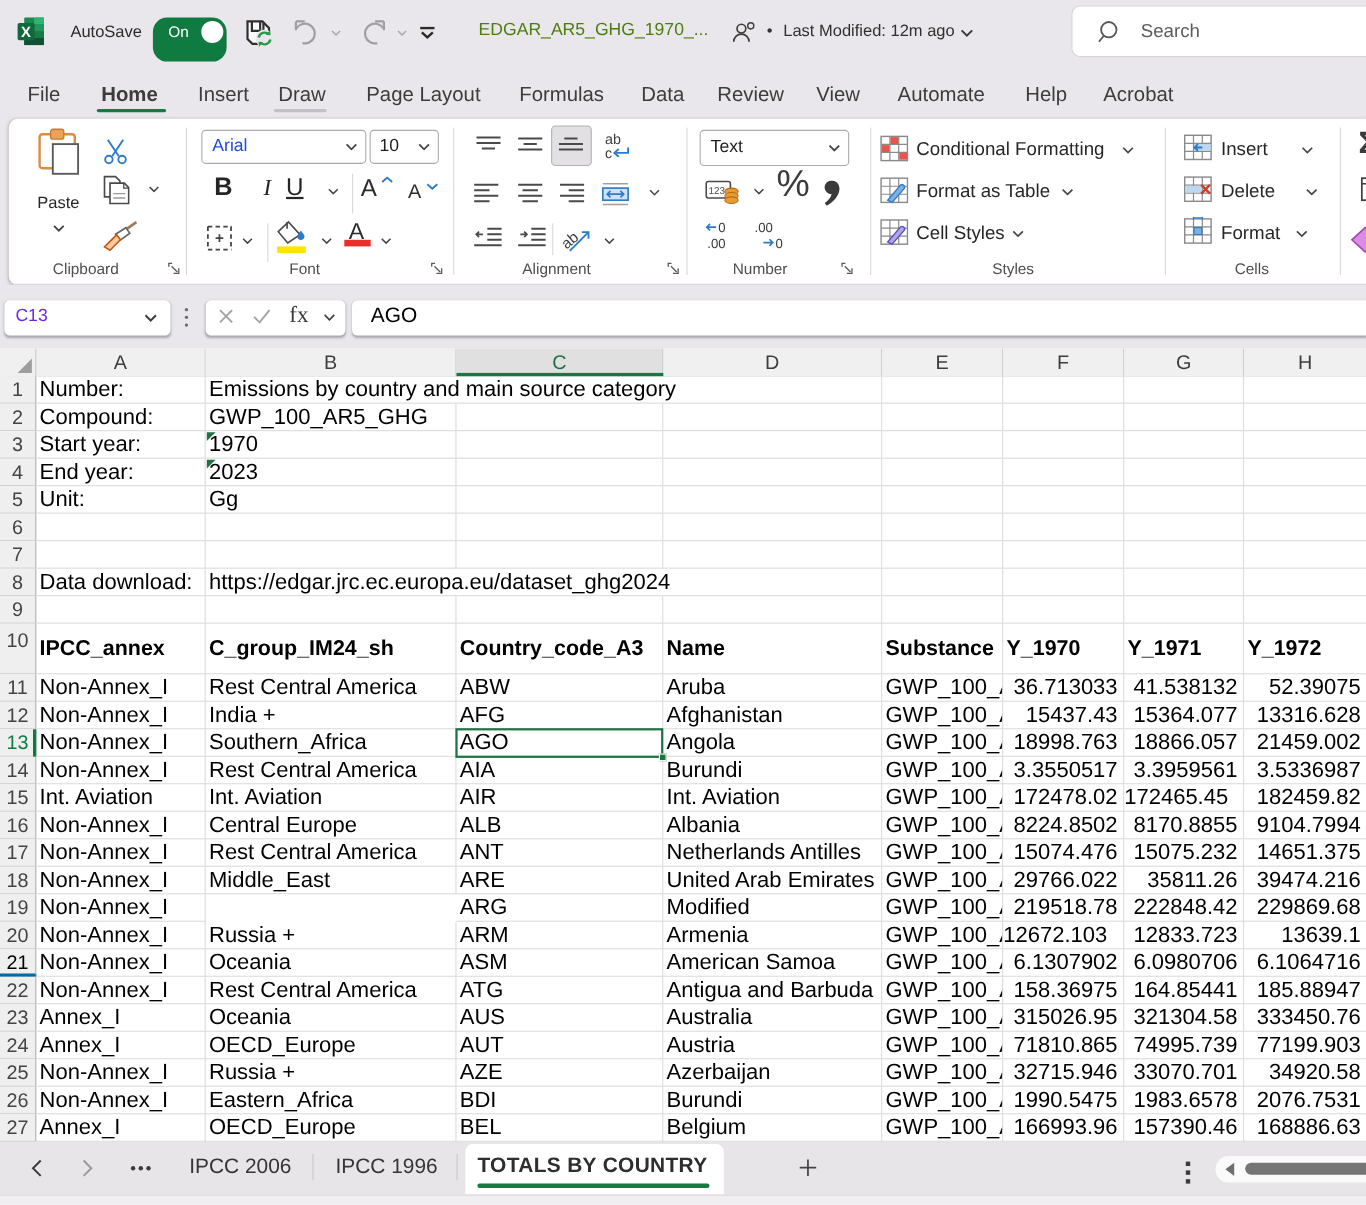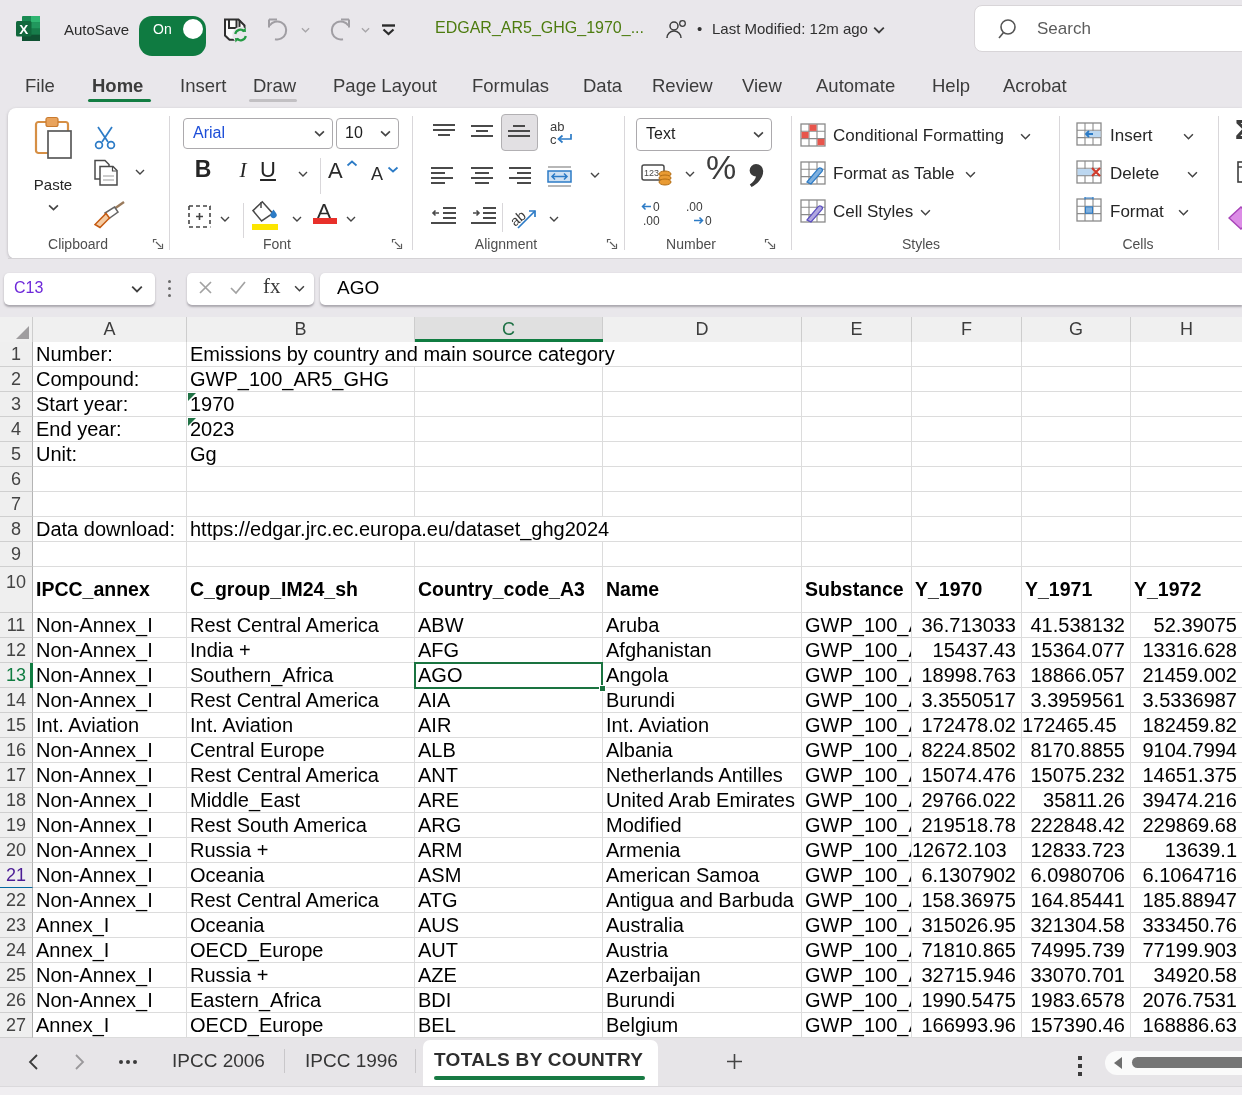--- a/index.html
+++ b/index.html
@@ -559,37 +559,36 @@
 <div class="abs" style="left:33px;top:471px;width:154px;height:25px;border-right:1px solid #dcdcdc;border-bottom:1px solid #dcdcdc;line-height:25px;text-align:left;padding-left:3px;white-space:nowrap">Non-Annex_I</div>
 <div class="abs" style="left:187px;top:471px;width:228px;height:25px;border-right:1px solid #dcdcdc;border-bottom:1px solid #dcdcdc;line-height:25px;text-align:left;padding-left:3px;white-space:nowrap">Middle_East</div>
 <div class="abs" style="left:415px;top:471px;width:188px;height:25px;border-right:1px solid #dcdcdc;border-bottom:1px solid #dcdcdc;line-height:25px;text-align:left;padding-left:3px;white-space:nowrap">ARE</div>
 <div class="abs" style="left:603px;top:471px;width:199px;height:25px;border-right:1px solid #dcdcdc;border-bottom:1px solid #dcdcdc;line-height:25px;text-align:left;padding-left:3px;white-space:nowrap">United Arab Emirates</div>
 <div class="abs" style="left:802px;top:471px;width:110px;height:25px;border-right:1px solid #dcdcdc;border-bottom:1px solid #dcdcdc;line-height:25px;overflow:hidden;text-align:left;padding-left:3px;white-space:nowrap">GWP_100_AR5_GHG</div>
 <div class="abs" style="left:912px;top:471px;width:110px;height:25px;border-right:1px solid #dcdcdc;border-bottom:1px solid #dcdcdc;line-height:25px;text-align:right;padding-right:5px;white-space:nowrap">29766.022</div>
 <div class="abs" style="left:1022px;top:471px;width:109px;height:25px;border-right:1px solid #dcdcdc;border-bottom:1px solid #dcdcdc;line-height:25px;text-align:right;padding-right:5px;white-space:nowrap">35811.26</div>
 <div class="abs" style="left:1131px;top:471px;width:112px;height:25px;border-right:1px solid #dcdcdc;border-bottom:1px solid #dcdcdc;line-height:25px;text-align:right;padding-right:5px;white-space:nowrap">39474.216</div>
 <div class="abs" style="left:0;top:496px;width:33px;height:25px;background:#efefef;border-right:1px solid #b4b4b4;border-bottom:1px solid #cfcfcf;color:#444;font-size:18px;text-align:center;line-height:25px">19</div>
 <div class="abs" style="left:33px;top:496px;width:154px;height:25px;border-right:1px solid #dcdcdc;border-bottom:1px solid #dcdcdc;line-height:25px;text-align:left;padding-left:3px;white-space:nowrap">Non-Annex_I</div>
-<div class="abs" style="left:187px;top:496px;width:228px;height:25px;border-right:1px solid #dcdcdc;border-bottom:1px solid #dcdcdc;line-height:25px;text-align:left;padding-left:3px;white-space:nowrap">Rest South America</div>
 <div class="abs" style="left:415px;top:496px;width:188px;height:25px;border-right:1px solid #dcdcdc;border-bottom:1px solid #dcdcdc;line-height:25px;text-align:left;padding-left:3px;white-space:nowrap">ARG</div>
 <div class="abs" style="left:603px;top:496px;width:199px;height:25px;border-right:1px solid #dcdcdc;border-bottom:1px solid #dcdcdc;line-height:25px;text-align:left;padding-left:3px;white-space:nowrap">Modified</div>
 <div class="abs" style="left:802px;top:496px;width:110px;height:25px;border-right:1px solid #dcdcdc;border-bottom:1px solid #dcdcdc;line-height:25px;overflow:hidden;text-align:left;padding-left:3px;white-space:nowrap">GWP_100_AR5_GHG</div>
 <div class="abs" style="left:912px;top:496px;width:110px;height:25px;border-right:1px solid #dcdcdc;border-bottom:1px solid #dcdcdc;line-height:25px;text-align:right;padding-right:5px;white-space:nowrap">219518.78</div>
 <div class="abs" style="left:1022px;top:496px;width:109px;height:25px;border-right:1px solid #dcdcdc;border-bottom:1px solid #dcdcdc;line-height:25px;text-align:right;padding-right:5px;white-space:nowrap">222848.42</div>
 <div class="abs" style="left:1131px;top:496px;width:112px;height:25px;border-right:1px solid #dcdcdc;border-bottom:1px solid #dcdcdc;line-height:25px;text-align:right;padding-right:5px;white-space:nowrap">229869.68</div>
 <div class="abs" style="left:0;top:521px;width:33px;height:25px;background:#efefef;border-right:1px solid #b4b4b4;border-bottom:1px solid #cfcfcf;color:#444;font-size:18px;text-align:center;line-height:25px">20</div>
 <div class="abs" style="left:33px;top:521px;width:154px;height:25px;border-right:1px solid #dcdcdc;border-bottom:1px solid #dcdcdc;line-height:25px;text-align:left;padding-left:3px;white-space:nowrap">Non-Annex_I</div>
 <div class="abs" style="left:187px;top:521px;width:228px;height:25px;border-right:1px solid #dcdcdc;border-bottom:1px solid #dcdcdc;line-height:25px;text-align:left;padding-left:3px;white-space:nowrap">Russia +</div>
 <div class="abs" style="left:415px;top:521px;width:188px;height:25px;border-right:1px solid #dcdcdc;border-bottom:1px solid #dcdcdc;line-height:25px;text-align:left;padding-left:3px;white-space:nowrap">ARM</div>
 <div class="abs" style="left:603px;top:521px;width:199px;height:25px;border-right:1px solid #dcdcdc;border-bottom:1px solid #dcdcdc;line-height:25px;text-align:left;padding-left:3px;white-space:nowrap">Armenia</div>
 <div class="abs" style="left:802px;top:521px;width:110px;height:25px;border-right:1px solid #dcdcdc;border-bottom:1px solid #dcdcdc;line-height:25px;overflow:hidden;text-align:left;padding-left:3px;white-space:nowrap">GWP_100_AR5_GHG</div>
 <div class="abs" style="left:912px;top:521px;width:110px;height:25px;border-right:1px solid #dcdcdc;border-bottom:1px solid #dcdcdc;line-height:25px;padding-right:5px;white-space:nowrap">12672.103</div>
 <div class="abs" style="left:1022px;top:521px;width:109px;height:25px;border-right:1px solid #dcdcdc;border-bottom:1px solid #dcdcdc;line-height:25px;text-align:right;padding-right:5px;white-space:nowrap">12833.723</div>
 <div class="abs" style="left:1131px;top:521px;width:112px;height:25px;border-right:1px solid #dcdcdc;border-bottom:1px solid #dcdcdc;line-height:25px;text-align:right;padding-right:5px;white-space:nowrap">13639.1</div>
-<div class="abs" style="left:0;top:546px;width:33px;height:25px;background:#efefef;border-right:1px solid #b4b4b4;border-bottom:1px solid #0369a1;color:#4c1d95;font-size:18px;text-align:center;line-height:25px">21</div>
+<div class="abs" style="left:0;top:546px;width:33px;height:25px;background:#efefef;border-right:1px solid #b4b4b4;border-bottom:3px solid #0369a1;color:#000000;font-size:18px;text-align:center;line-height:25px">21</div>
 <div class="abs" style="left:33px;top:546px;width:154px;height:25px;border-right:1px solid #dcdcdc;border-bottom:1px solid #dcdcdc;line-height:25px;text-align:left;padding-left:3px;white-space:nowrap">Non-Annex_I</div>
 <div class="abs" style="left:187px;top:546px;width:228px;height:25px;border-right:1px solid #dcdcdc;border-bottom:1px solid #dcdcdc;line-height:25px;text-align:left;padding-left:3px;white-space:nowrap">Oceania</div>
 <div class="abs" style="left:415px;top:546px;width:188px;height:25px;border-right:1px solid #dcdcdc;border-bottom:1px solid #dcdcdc;line-height:25px;text-align:left;padding-left:3px;white-space:nowrap">ASM</div>
 <div class="abs" style="left:603px;top:546px;width:199px;height:25px;border-right:1px solid #dcdcdc;border-bottom:1px solid #dcdcdc;line-height:25px;text-align:left;padding-left:3px;white-space:nowrap">American Samoa</div>
 <div class="abs" style="left:802px;top:546px;width:110px;height:25px;border-right:1px solid #dcdcdc;border-bottom:1px solid #dcdcdc;line-height:25px;overflow:hidden;text-align:left;padding-left:3px;white-space:nowrap">GWP_100_AR5_GHG</div>
 <div class="abs" style="left:912px;top:546px;width:110px;height:25px;border-right:1px solid #dcdcdc;border-bottom:1px solid #dcdcdc;line-height:25px;text-align:right;padding-right:5px;white-space:nowrap">6.1307902</div>
 <div class="abs" style="left:1022px;top:546px;width:109px;height:25px;border-right:1px solid #dcdcdc;border-bottom:1px solid #dcdcdc;line-height:25px;text-align:right;padding-right:5px;white-space:nowrap">6.0980706</div>
 <div class="abs" style="left:1131px;top:546px;width:112px;height:25px;border-right:1px solid #dcdcdc;border-bottom:1px solid #dcdcdc;line-height:25px;text-align:right;padding-right:5px;white-space:nowrap">6.1064716</div>
 <div class="abs" style="left:0;top:571px;width:33px;height:25px;background:#efefef;border-right:1px solid #b4b4b4;border-bottom:1px solid #cfcfcf;color:#444;font-size:18px;text-align:center;line-height:25px">22</div>
 <div class="abs" style="left:33px;top:571px;width:154px;height:25px;border-right:1px solid #dcdcdc;border-bottom:1px solid #dcdcdc;line-height:25px;text-align:left;padding-left:3px;white-space:nowrap">Non-Annex_I</div>

